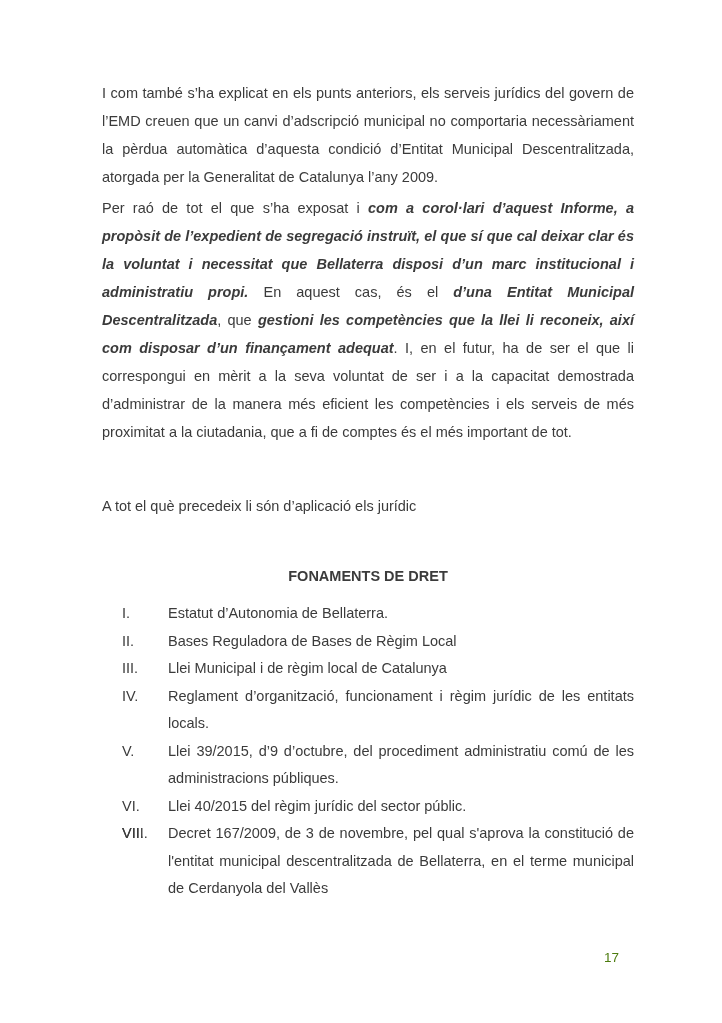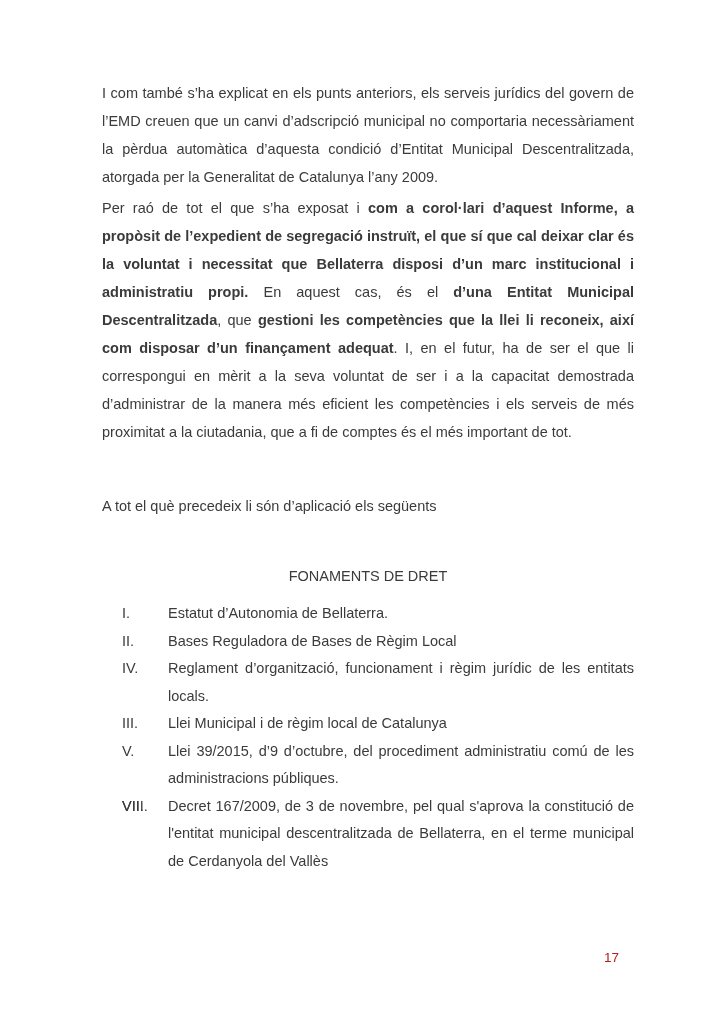--- a/index.html
+++ b/index.html
@@ -22,29 +22,29 @@
     left: 102px;
     top: 79px;
     width: 532px;
     font-size: 14.5px;
     line-height: 28px;
     text-align: justify;
   }
   .para {
     margin: 0 0 3px 0;
   }
-  .b { font-weight: bold; }
+  .b { font-weight: bold; font-style: italic; }
   .lead-in {
     margin: 46px 0 0 0;
     text-align: left;
   }
   .heading {
     margin: 42px 0 0 0;
     text-align: center;
-    font-weight: normal;
+    font-weight: bold;
     font-size: 14.5px;
   }
   .fonaments {
     list-style: none;
     margin: 10px 0 0 0;
     padding: 0;
   }
   .fonaments li {
     position: relative;
     padding-left: 66px;
@@ -56,64 +56,68 @@
     left: 20px;
     top: 0;
     text-align: left;
   }
   .page-number {
     position: absolute;
     left: 604px;
     top: 948px;
     font-size: 13.5px;
     line-height: 20px;
-    color: #b91c1c;
+    color: #4d7c0f;
   }
 </style>
 </head>
 <body>
 
 <div class="page">
   <div class="content">
 
     <p class="para">I com també s’ha explicat en els punts anteriors, els serveis jurídics del govern de l’EMD creuen que un canvi d’adscripció municipal no comportaria necessàriament la pèrdua automàtica d’aquesta condició d’Entitat Municipal Descentralitzada, atorgada per la Generalitat de Catalunya l’any 2009.</p>
 
     <p class="para"><span>Per raó de tot el que s’ha exposat i </span><span class="b">com a corol·lari d’aquest Informe, a propòsit de l’expedient de segregació instruït, el que sí que cal deixar clar és la voluntat i necessitat que Bellaterra disposi d’un marc institucional i administratiu propi.</span><span> En aquest cas, és el </span><span class="b">d’una Entitat Municipal Descentralitzada</span><span>, que </span><span class="b">gestioni les competències que la llei li reconeix, així com disposar d’un finançament adequat</span><span>. I, en el futur, ha de ser el que li correspongui en mèrit a la seva voluntat de ser i a la capacitat demostrada d’administrar de la manera més eficient les competències i els serveis de més proximitat a la ciutadania, que a fi de comptes és el més important de tot.</span></p>
 
-    <p class="lead-in">A tot el què precedeix li són d’aplicació els següents</p>
+    <p class="lead-in">A tot el què precedeix li són d’aplicació els jurídic</p>
 
     <h2 class="heading">FONAMENTS DE DRET</h2>
 
     <ol class="fonaments">
 
         <li>
           <span class="numeral">I.</span>
           <span>Estatut d’Autonomia de Bellaterra.</span>
         </li>
 
         <li>
           <span class="numeral">II.</span>
           <span>Bases Reguladora de Bases de Règim Local</span>
         </li>
 
         <li>
-          <span class="numeral">IV.</span>
-          <span>Reglament d’organització, funcionament i règim jurídic de les entitats locals.</span>
+          <span class="numeral">III.</span>
+          <span>Llei Municipal i de règim local de Catalunya</span>
         </li>
 
         <li>
-          <span class="numeral">III.</span>
-          <span>Llei Municipal i de règim local de Catalunya</span>
+          <span class="numeral">IV.</span>
+          <span>Reglament d’organització, funcionament i règim jurídic de les entitats locals.</span>
         </li>
 
         <li>
           <span class="numeral">V.</span>
           <span>Llei 39/2015, d’9 d’octubre, del procediment administratiu comú de les administracions públiques.</span>
         </li>
 
+        <li>
+          <span class="numeral">VI.</span>
+          <span>Llei 40/2015 del règim jurídic del sector públic.</span>
+        </li>
 
         <li>
           <span class="numeral">VII.</span>
         </li>
 
         <li>
           <span class="numeral">VIII.</span>
           <span>Decret 167/2009, de 3 de novembre, pel qual s'aprova la constitució de l'entitat municipal descentralitzada de Bellaterra, en el terme municipal de Cerdanyola del Vallès</span>
         </li>
       </ol>

